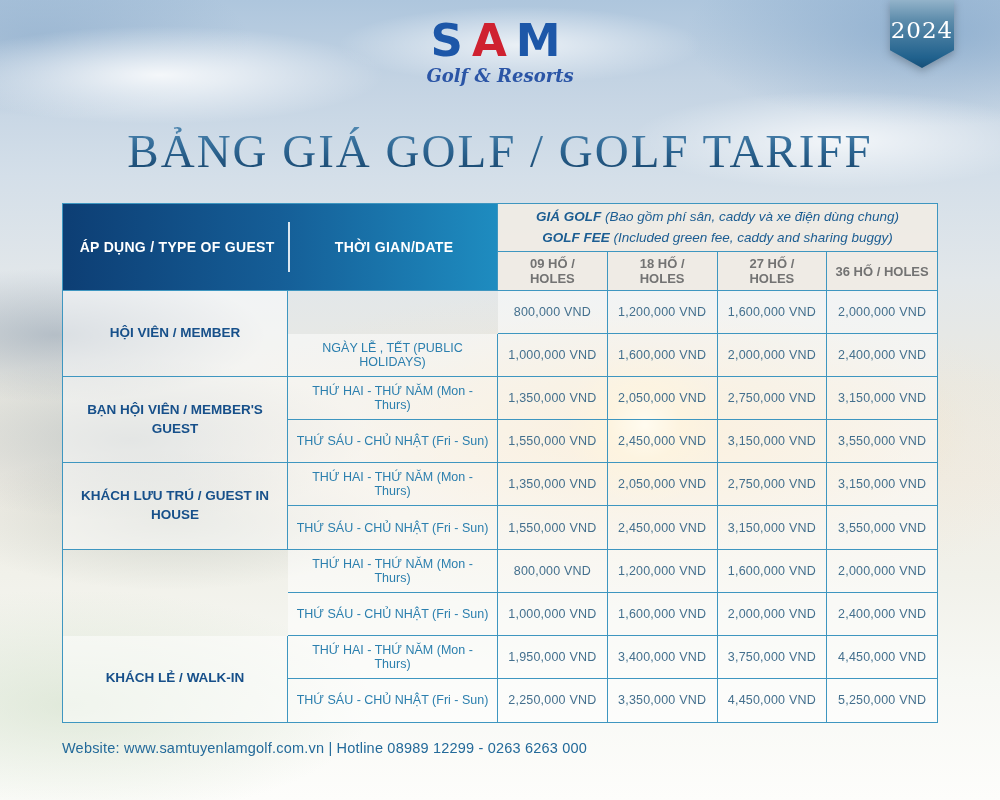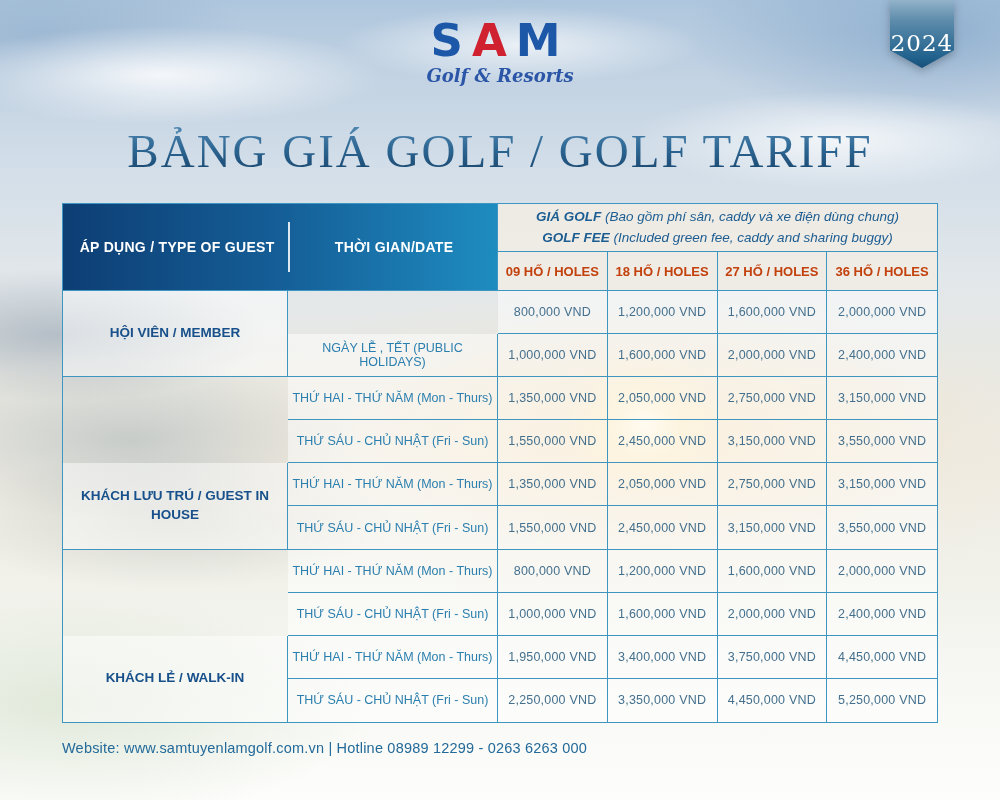--- a/index.html
+++ b/index.html
@@ -22,50 +22,50 @@
       linear-gradient(180deg,#aec6dd 0%,#c3d3e3 10%,#d4dfe9 22%,#e2e7ea 35%,#eae9e2 48%,#efece4 60%,#f1f1ea 72%,#f7f8f4 85%,#fdfdfb 100%);
   }
   
   .logo{position:absolute;top:18px;left:0;right:0;text-align:center;color:#1d57a8;}
   .logo-sam{font-family:"DejaVu Sans",sans-serif;font-size:45px;font-weight:bold;letter-spacing:9px;line-height:1;}
   .logo-sam .red{color:#cf2130;}
   .logo-sub{font-size:19px;font-weight:bold;letter-spacing:5px;margin-top:3px;}
   .logo-tag{font-family:"DejaVu Serif",serif;font-style:italic;font-weight:bold;font-size:18px;color:#2b55a6;margin-top:2px;}
   
   .badge-wrap{position:absolute;left:890px;top:0;filter:drop-shadow(0 3px 4px rgba(0,0,0,0.25));}
-  .badge{width:64px;height:68px;box-sizing:border-box;padding-top:30px;
+  .badge{width:64px;height:68px;box-sizing:border-box;padding-top:17px;
     background:linear-gradient(180deg,#93b3ca 0%,#5d8cab 30%,#20618d 85%,#174f78 100%);
     clip-path:polygon(0 0,100% 0,100% 74%,50% 100%,0 74%);
     display:flex;justify-content:center;align-items:flex-start;
     color:#fff;font-family:"DejaVu Serif","Liberation Serif",serif;font-size:23px;letter-spacing:1px;}
   
   .title{position:absolute;top:124px;left:0;right:0;text-align:center;
     font-family:"Liberation Serif","DejaVu Serif",serif;font-weight:500;
     font-size:47px;letter-spacing:2px;
     background:linear-gradient(180deg,#548bb3 0%,#2e6794 45%,#133f66 100%);
     -webkit-background-clip:text;background-clip:text;color:transparent;-webkit-text-fill-color:transparent;}
   
   .tariff-table{position:absolute;left:62px;top:203px;width:876px;height:520px;
     display:grid;grid-template-columns:225px 210px repeat(4,1fr);
     grid-template-rows:48px 39px repeat(10,1fr);
     border:1.5px solid #3e96c0;box-sizing:border-box;}
   .cell{display:flex;align-items:center;justify-content:center;text-align:center;
     border-right:1px solid #3e96c0;border-bottom:1px solid #3e96c0;
-    background:rgba(255,255,255,0.5);padding:0 1px;box-sizing:border-box;}
+    background:rgba(255,255,255,0.5);padding:0 8px;box-sizing:border-box;}
   .cell.no-br{border-right:none;}
   .cell.no-bb{border-bottom:none;}
   .head-blue{position:relative;display:flex;align-items:center;
     background:linear-gradient(90deg,#0d3e74 0%,#155e97 50%,#1e8cc0 100%);
     border-right:1px solid #3e96c0;border-bottom:1px solid #3e96c0;
     color:#fff;font-weight:bold;font-size:14px;letter-spacing:0.3px;}
   .hb-col{text-align:center;}
   .hb-divider{position:absolute;left:225px;top:18px;bottom:18px;width:1.5px;background:rgba(255,255,255,0.85);}
   .fee-note{background:rgba(240,236,228,0.92);font-style:italic;font-size:13.5px;color:#1c5d92;line-height:1.5;}
   .fee-note b{font-weight:bold;}
-  .holes{background:rgba(240,236,228,0.92);font-weight:bold;font-size:13px;color:#c2410c;}
+  .holes{background:rgba(240,236,228,0.92);font-weight:bold;font-size:13px;color:#737373;}
   .guest{flex-direction:column;font-weight:bold;font-size:13.5px;color:#17508a;line-height:1.4;}
   .guest .gsub{font-weight:normal;font-style:italic;font-size:12.5px;color:#1d598c;}
   .date{font-size:12.5px;color:#2b7fae;}
   .price{font-size:12.5px;color:#44708e;letter-spacing:0.2px;}
   
   .footer{position:absolute;left:62px;top:740px;font-size:14.5px;color:#236a9a;letter-spacing:0.2px;}
 </style>
 </head>
 <body>
 
@@ -108,20 +108,23 @@
     <div class="cell price" style="grid-column:3;grid-row:3">800,000 VND</div>
     <div class="cell price" style="grid-column:4;grid-row:3">1,200,000 VND</div>
     <div class="cell price" style="grid-column:5;grid-row:3">1,600,000 VND</div>
     <div class="cell price no-br" style="grid-column:6;grid-row:3">2,000,000 VND</div>
     <div class="cell date" style="grid-column:2;grid-row:4">NGÀY LỄ , TẾT (PUBLIC HOLIDAYS)</div>
     <div class="cell price" style="grid-column:3;grid-row:4">1,000,000 VND</div>
     <div class="cell price" style="grid-column:4;grid-row:4">1,600,000 VND</div>
     <div class="cell price" style="grid-column:5;grid-row:4">2,000,000 VND</div>
     <div class="cell price no-br" style="grid-column:6;grid-row:4">2,400,000 VND</div>
 
+    <div class="cell guest" style="grid-column:1;grid-row:5/span 2">
+      <div>BẠN HỘI VIÊN / MEMBER'S GUEST</div>
+    </div>
     <div class="cell date" style="grid-column:2;grid-row:5">THỨ HAI - THỨ NĂM (Mon - Thurs)</div>
     <div class="cell price" style="grid-column:3;grid-row:5">1,350,000 VND</div>
     <div class="cell price" style="grid-column:4;grid-row:5">2,050,000 VND</div>
     <div class="cell price" style="grid-column:5;grid-row:5">2,750,000 VND</div>
     <div class="cell price no-br" style="grid-column:6;grid-row:5">3,150,000 VND</div>
     <div class="cell date" style="grid-column:2;grid-row:6">THỨ SÁU - CHỦ NHẬT (Fri - Sun)</div>
     <div class="cell price" style="grid-column:3;grid-row:6">1,550,000 VND</div>
     <div class="cell price" style="grid-column:4;grid-row:6">2,450,000 VND</div>
     <div class="cell price" style="grid-column:5;grid-row:6">3,150,000 VND</div>
     <div class="cell price no-br" style="grid-column:6;grid-row:6">3,550,000 VND</div>

